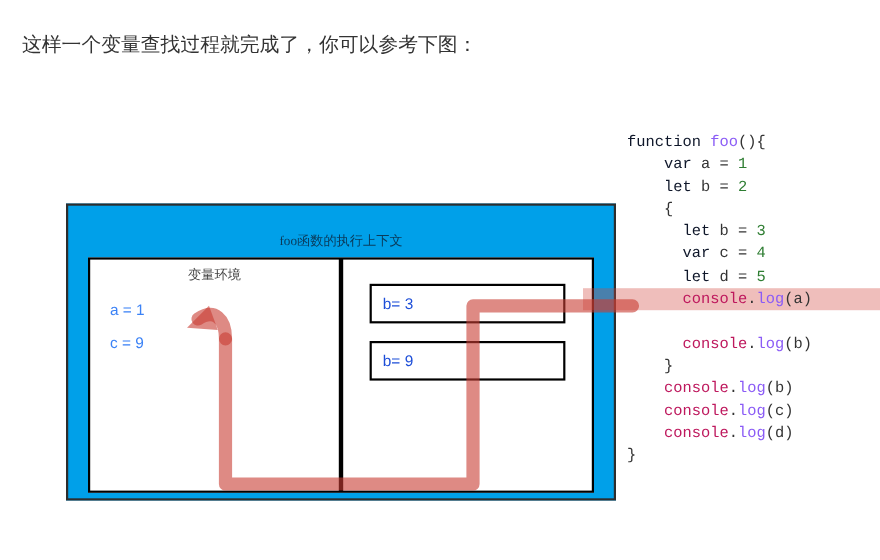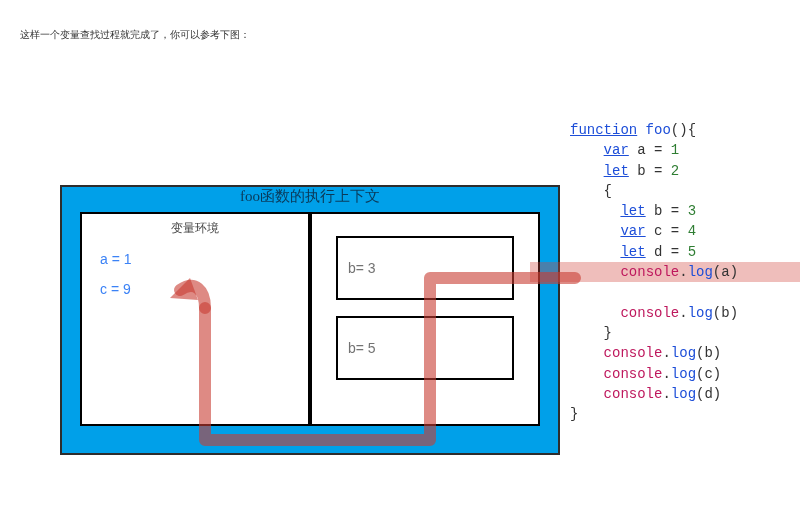--- a/index.html
+++ b/index.html
@@ -8,37 +8,37 @@
     background: #fff;
     width: 800px;
     height: 509px;
     position: relative;
     overflow: hidden;
   }
   .intro-text {
     position: absolute;
     top: 28px;
     left: 20px;
-    font-size: 10px;
+    font-size: 18px;
     color: #333;
   }
   .diagram-container {
     position: absolute;
     left: 60px;
     top: 185px;
     width: 500px;
     height: 270px;
     background: #00A0E9;
     border: 2px solid #2d2d2d;
   }
   .diagram-title {
     text-align: center;
     color: #0a3a5a;
-    font-size: 15px;
-    padding: 0 0 6px 0;
+    font-size: 12px;
+    padding: 24px 0 6px 0;
     font-weight: 500;
     font-family: "KaiTi","STKaiti",serif;
   }
   .env-row {
     display: flex;
     padding: 0 18px 10px 18px;
     height: calc(100% - 42px);
   }
   .env-box {
     flex: 1;
@@ -55,38 +55,38 @@
     font-family: "KaiTi","STKaiti",serif;
   }
   .var-line {
     font-size: 14px;
     color: #3b82f6;
     margin: 14px 0 14px 8px;
   }
   .scope-block {
     border: 2px solid #000;
     margin: 16px 14px 8px 14px;
-    padding: 20px 10px;
+    padding: 6px 10px;
     font-size: 14px;
-    color: #737373;
+    color: #1d4ed8;
   }
   .scope-block div { margin: 2px 0; }
 
   .code-pane {
     position: absolute;
     left: 570px;
     top: 120px;
     font-family: Consolas, "Courier New", monospace;
     font-size: 14px;
     line-height: 1.45;
     white-space: pre;
     color: #333;
   }
-  .kw { color: #1d4ed8; text-decoration: underline; }
-  .name { color: #1d4ed8; }
+  .kw { color: #0f172a; }
+  .name { color: #8b5cf6; }
   .num { color: #2e7d32; }
   .ident { color: #be185d; }
   .punct { color: #333; }
   .hl-line {
     display: block;
     background: rgba(210,70,60,0.35);
     margin-left: -40px;
     padding-left: 40px;
     margin-right: -100px;
     padding-right: 100px;
@@ -122,21 +122,21 @@
     <div class="env-box">
       <div class="env-box-title">变量环境</div>
       <div class="var-line">a = 1</div>
       <div class="var-line">c = 9</div>
     </div>
     <div class="env-box">
       <div class="scope-block">
         <div>b= 3</div>
       </div>
       <div class="scope-block">
-        <div>b= 5</div>
+        <div>b= 9</div>
       </div>
     </div>
   </div>
 </div>
 
 <div class="code-pane"><span class="kw">function</span><span class="name"> foo</span><span class="punct">(){</span>
     <span class="kw">var</span><span class="punct"> a = </span><span class="num">1</span>
     <span class="kw">let</span><span class="punct"> b = </span><span class="num">2</span>
     <span class="punct">{</span>
       <span class="kw">let</span><span class="punct"> b = </span><span class="num">3</span>

